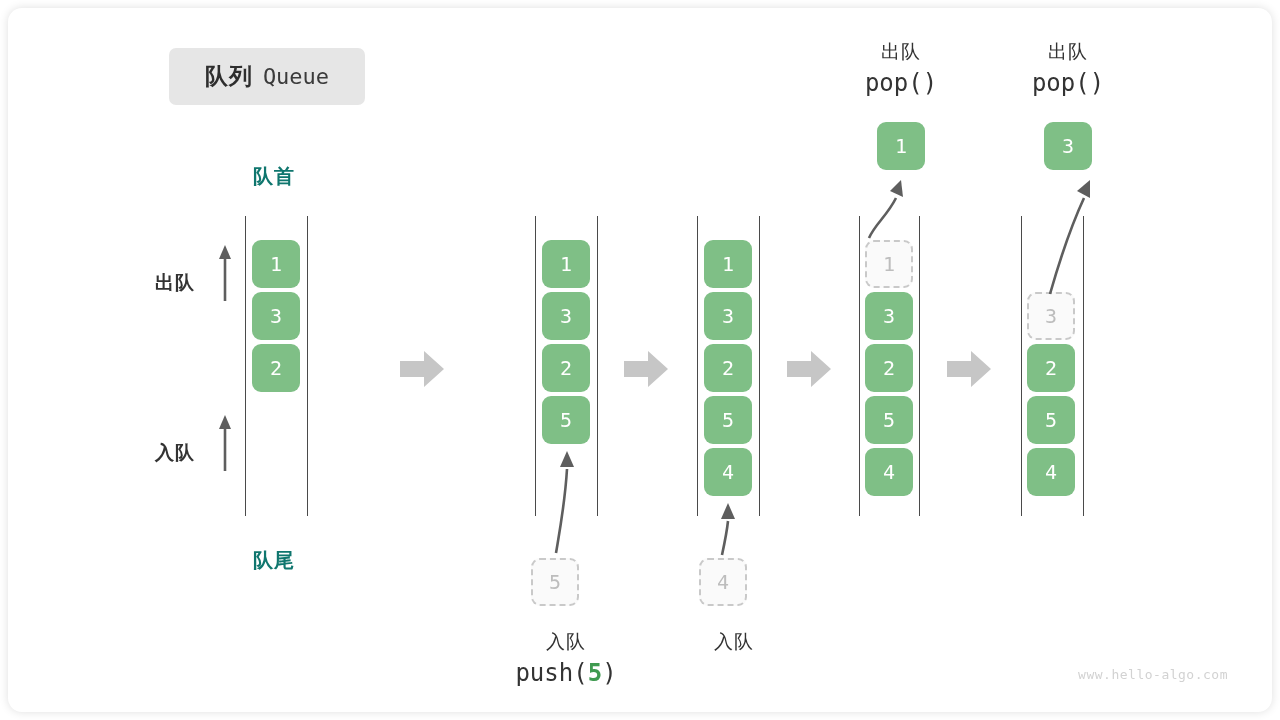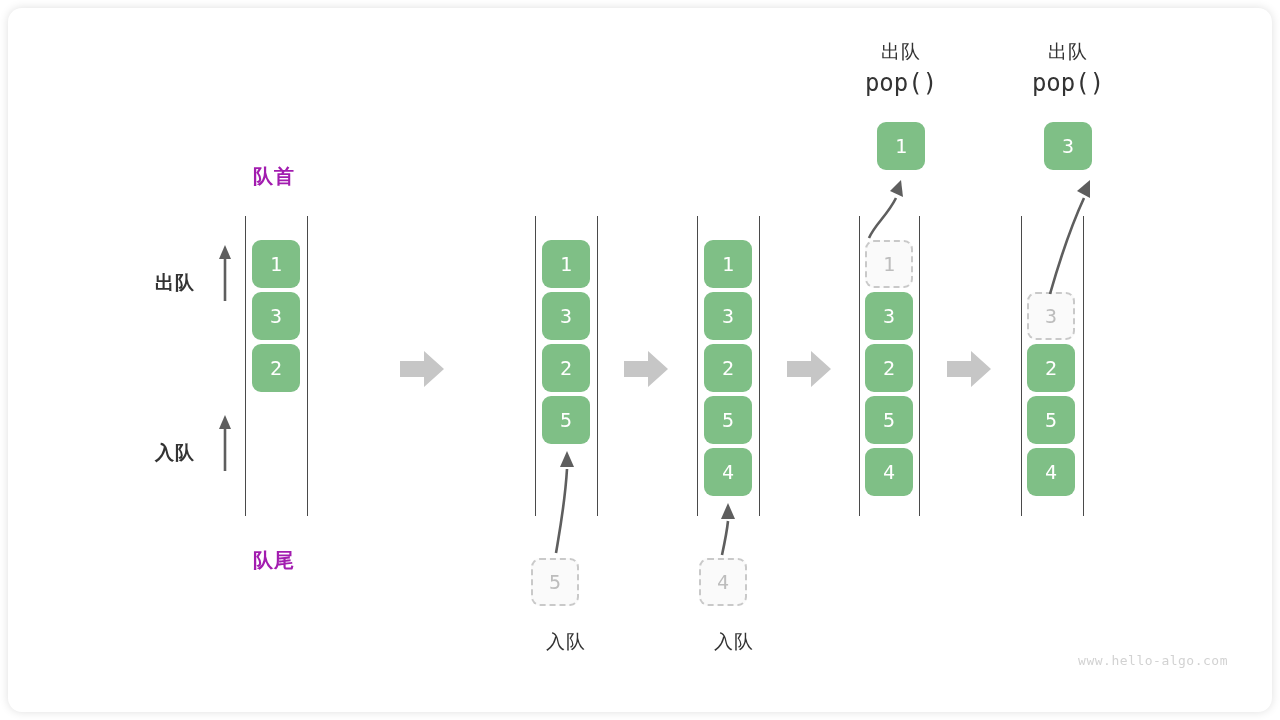--- a/index.html
+++ b/index.html
@@ -39,21 +39,21 @@
     font-family:"DejaVu Sans Mono","Liberation Mono",monospace;
     box-sizing:border-box;
   }
   .slotbox.filled{background:#7fbf86;}
   .slotbox.ghost{
     background:#fafafa;border:2px dashed #c9c9c9;color:#bdbdbd;
   }
 
   
   .col-label{
-    font-size:20px;font-weight:bold;color:#a21caf;
+    font-size:20px;font-weight:bold;color:#0f766e;
     letter-spacing:1px;text-align:center;
   }
   .side-label{
     font-size:19px;font-weight:bold;color:#333333;letter-spacing:1px;
   }
 
   
   .caption{
     text-align:center;line-height:1.45;
   }
@@ -62,32 +62,36 @@
   }
   .caption .code{
     display:block;
     font-family:"DejaVu Sans Mono","Liberation Mono",monospace;
     font-size:24px;color:#333333;
   }
   .caption .code .arg{color:#3f9a50;font-weight:bold;}
 
   
   #watermark{
-    right:44px;bottom:44px;
+    right:44px;bottom:30px;
     font-family:"DejaVu Sans Mono","Liberation Mono",monospace;
     font-size:13px;color:#d2d2d2;letter-spacing:0.5px;
   }
 
   svg{overflow:visible;}
 </style>
 </head>
 <body>
 
 <div id="canvas">
 
+  <div class="abs" id="title-badge">
+    <span class="cn">队列</span>
+    <span class="en">Queue</span>
+  </div>
 
   <div class="abs col-label" style="left:206px;top:155px;width:120px;">队首</div>
   <div class="abs col-label" style="left:206px;top:539px;width:120px;">队尾</div>
 
   <div class="abs side-label" style="left:147px;top:262px;">出队</div>
   <div class="abs side-label" style="left:147px;top:432px;">入队</div>
 
   <svg class="abs" style="left:207px;top:235px;" width="20" height="60">
     <line x1="10" y1="58" x2="10" y2="12" stroke="#5e5e5e" stroke-width="2.6"></line>
     <polygon points="10,2 16,16 4,16" fill="#5e5e5e"></polygon>
@@ -121,20 +125,21 @@
     <div class="abs slotbox filled" style="left:534px;top:388px;">5</div>
 
     <div class="abs slotbox ghost" style="left:523px;top:550px;">5</div>
     <svg class="abs" style="left:530px;top:435px;" width="70" height="115">
       <path d="M 18,110 C 22,86 27,60 29,26" stroke="#5e5e5e" stroke-width="2.6" fill="none"></path>
       <polygon points="29,8 36,24 22,24" fill="#5e5e5e"></polygon>
     </svg>
 
     <div class="abs caption" style="left:466px;top:620px;width:184px;">
       <span class="cn">入队</span>
+      <span class="code"><span>push(</span><span class="arg">5</span><span>)</span></span>
     </div>
   </div>
 
   <svg class="abs" style="left:616px;top:341px;" width="44" height="40">
     <polygon points="0,12 24,12 24,2 44,20 24,38 24,28 0,28" fill="#c6c6c6"></polygon>
   </svg>
 
   <div>
     <div class="abs rail" style="left:689px;"></div>
     <div class="abs rail" style="left:751px;"></div>

